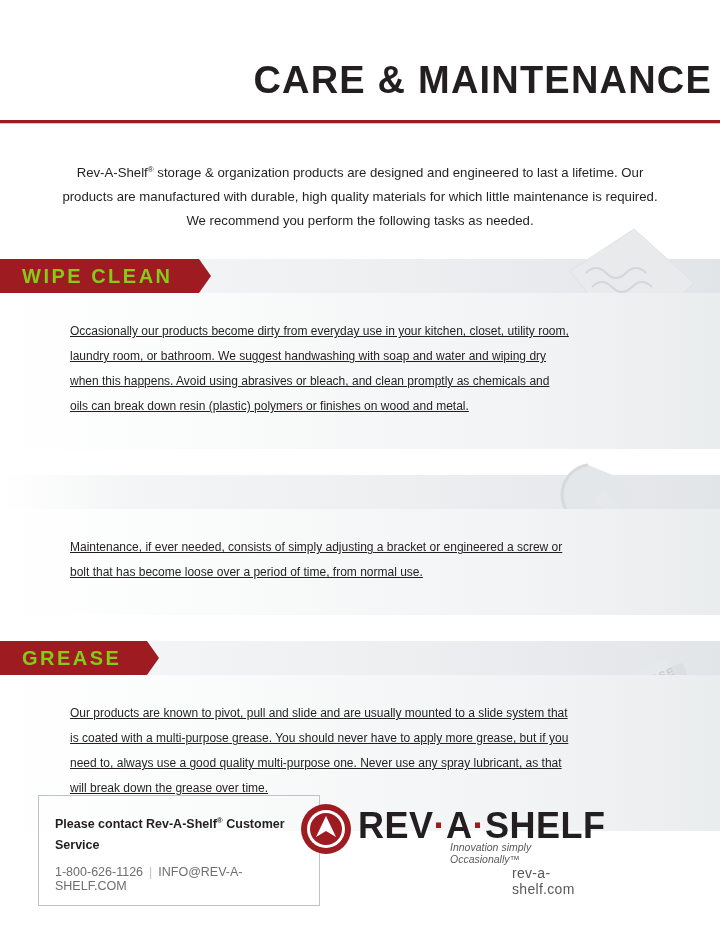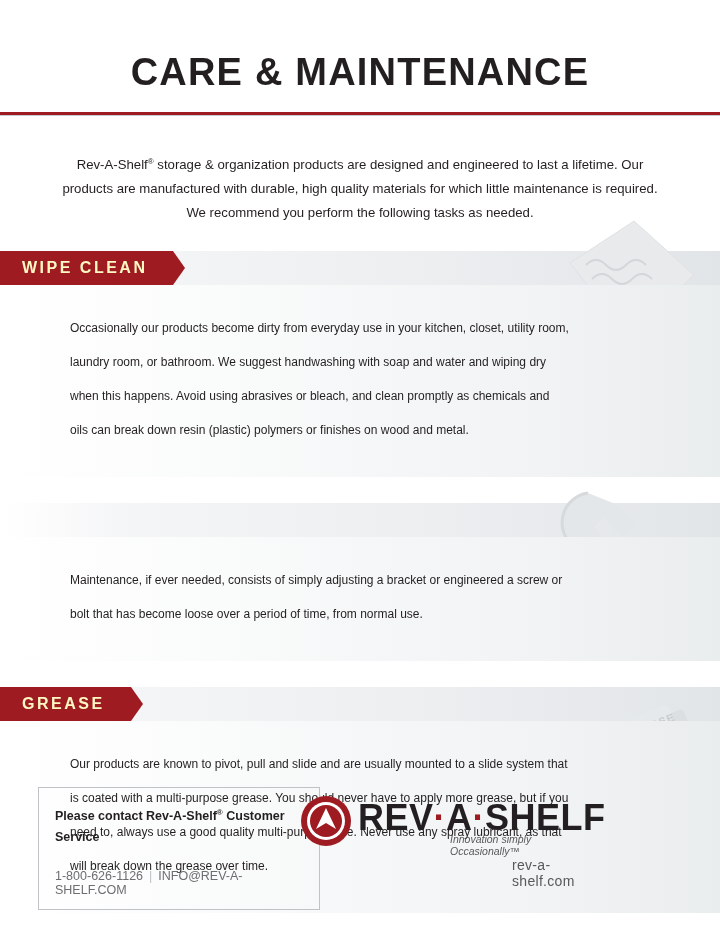--- a/index.html
+++ b/index.html
@@ -17,27 +17,27 @@
   }
 
   .page {
     position: relative;
     width: 720px;
     height: 931px;
   }
 
   
   .doc-title {
-    text-align: center;
+    text-align: right;
     font-size: 38px;
     font-weight: bold;
     letter-spacing: 1.2px;
     color: #231f20;
     padding-top: 51px;
-    margin: 0;
+    margin: 8px;
     font-family: "Liberation Sans", sans-serif;
   }
 
   .title-rule {
     margin-top: 18px;
     height: 3px;
     background: #9e1b22;
     width: 100%;
   }
   .title-rule-thin {
@@ -71,22 +71,22 @@
     width: 100%;
     background: linear-gradient(to right, #ffffff 0%, #f4f5f6 18%, #eceef0 60%, #e2e5e8 100%);
   }
 
   .tab {
     position: absolute;
     left: 0;
     top: 0;
     height: 34px;
     background: #9e1b22;
-    color: #fef9c3;
-    font-size: 16px;
+    color: #84cc16;
+    font-size: 20px;
     font-weight: bold;
     letter-spacing: 2.5px;
     display: flex;
     align-items: center;
     padding: 0 26px 0 22px;
     box-sizing: border-box;
   }
   .tab::after {
     content: "";
     position: absolute;
@@ -102,22 +102,23 @@
   .section-body {
     background: linear-gradient(to right, #ffffff 0%, #fafbfb 30%, #f1f3f4 75%, #eaedee 100%);
     padding: 26px 0 30px 0;
     position: relative;
   }
   .section-body p {
     margin: 0;
     width: 500px;
     margin-left: 70px;
     font-size: 12px;
-    line-height: 34px;
-    color: #231f20;
+    line-height: 25px;
+    color: #231f20;
+    text-decoration: underline;
   }
 
   
   .art {
     position: absolute;
     opacity: 1;
     pointer-events: none;
   }
 
   .art-cloth {
@@ -163,21 +164,21 @@
     color: #231f20;
     line-height: 21px;
   }
   .contact-box .line1 sup {
     font-size: 8px;
     vertical-align: super;
   }
   .contact-box .line2 {
     font-size: 12.5px;
     color: #6d6e71;
-    margin-top: 21px;
+    margin-top: 9px;
   }
   .contact-box .divider {
     color: #bfc3c6;
     padding: 0 6px;
   }
 
   
   .logo-wrap {
     position: absolute;
     right: 34px;

